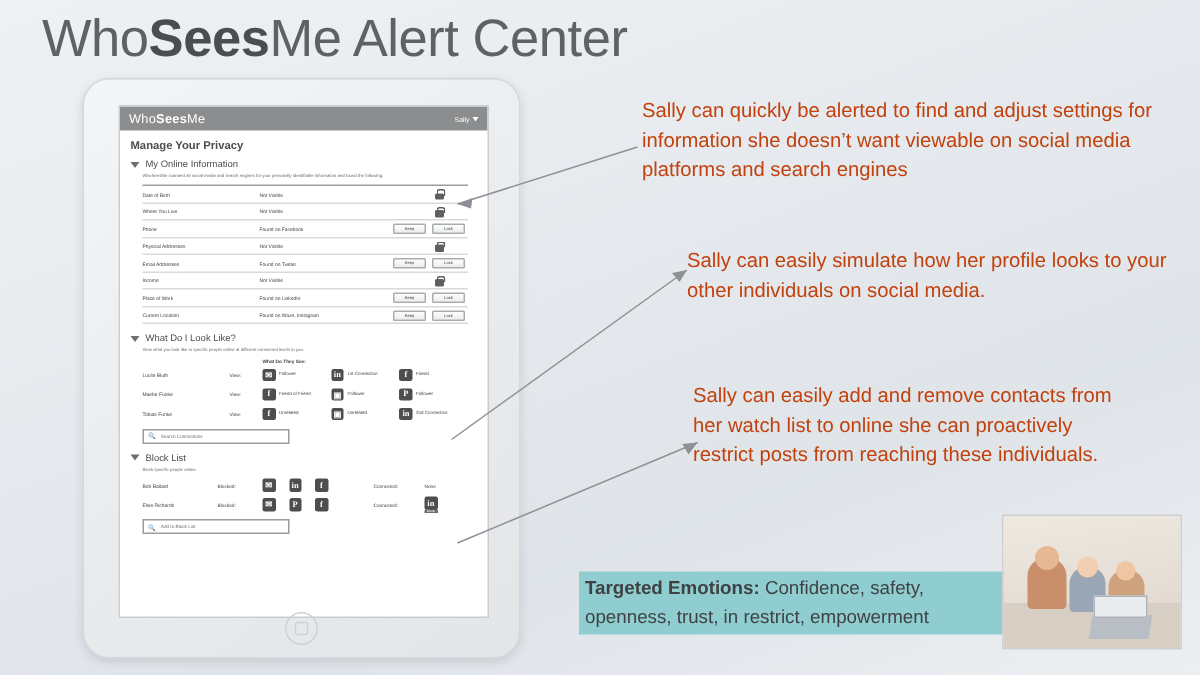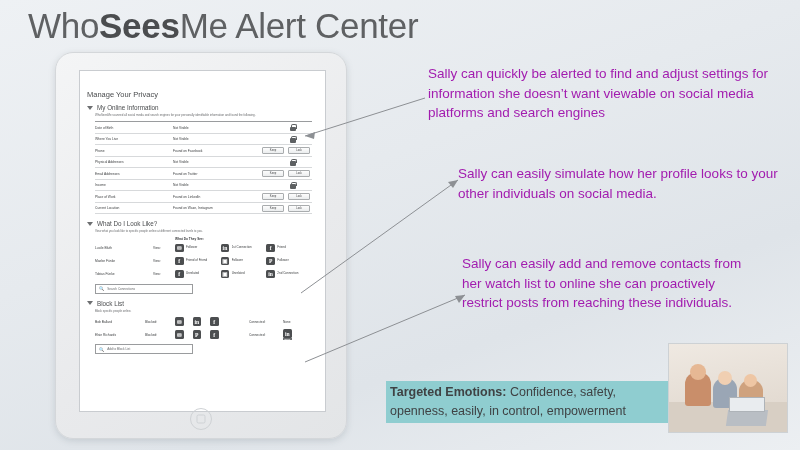--- a/index.html
+++ b/index.html
@@ -36,21 +36,21 @@
   .appbar{
     height:16px;background:#8b8d8f;color:#fff;
     display:flex;align-items:center;justify-content:space-between;
     padding:0 6px;
   }
   .appbar .brand{font-size:8.5px;font-weight:300;letter-spacing:.2px;}
   .appbar .brand b{font-weight:700;}
   .appbar .user{font-size:4.6px;display:flex;align-items:center;gap:2px;}
   .caret{width:0;height:0;border-left:2.2px solid transparent;border-right:2.2px solid transparent;border-top:3px solid #fff;}
 
-  .page-title{font-size:7.5px;color:#4a4c4e;padding:19px 7px 3px 7px;font-weight:400;}
+  .page-title{font-size:7.5px;color:#4a4c4e;padding:5px 7px 3px 7px;font-weight:700;}
 
   .section-head{display:flex;align-items:center;gap:4px;padding:2px 7px 1px 7px;}
   .tri{width:0;height:0;border-left:3px solid transparent;border-right:3px solid transparent;border-top:4.4px solid #6d6f71;}
   .section-head .stext{font-size:6.3px;color:#4a4c4e;}
   .section-desc{font-size:2.9px;color:#6a6c6e;line-height:1.5;padding:1px 13px 2px 15px;}
 
   
   .ptable{margin:2px 13px 0 15px;border-top:1px solid #9a9c9e;}
   .prow{display:flex;align-items:center;height:10.5px;border-bottom:1px solid #d7d9db;}
   .prow .lbl{flex:0 0 78px;font-size:3.3px;color:#3f4143;}
@@ -88,21 +88,21 @@
   .blrow{display:flex;align-items:center;margin:0 13px 0 15px;height:13px;}
   .blrow .nm{flex:0 0 50px;font-size:3.3px;color:#3f4143;}
   .blrow .bl{flex:0 0 30px;font-size:3.2px;color:#3f4143;}
   .blrow .icons{flex:0 0 74px;display:flex;align-items:center;gap:9px;}
   .blrow .cn{flex:0 0 34px;font-size:3.2px;color:#3f4143;}
   .blrow .cv{flex:1;font-size:3.2px;color:#3f4143;display:flex;align-items:center;}
   .iconstack{display:flex;flex-direction:column;align-items:center;}
   .iconstack .cap{font-size:2.3px;color:#fff;background:#6b6d6f;width:8.5px;text-align:center;}
 
   
-  .callout{position:absolute;color:#a21caf;font-size:13.5px;line-height:1.45;font-weight:300;}
+  .callout{position:absolute;color:#c2410c;font-size:13.5px;line-height:1.45;font-weight:300;}
   .c1{left:428px;top:64px;width:345px;}
   .c2{left:458px;top:164px;width:330px;}
   .c3{left:462px;top:254px;width:295px;}
 
   .emotions{
     position:absolute;left:386px;top:381px;width:278px;
     background:#8fcdd0;color:#3f4244;font-size:12.5px;line-height:1.5;
     padding:2px 4px;font-weight:300;
   }
   .emotions b{font-weight:700;}
@@ -128,20 +128,29 @@
 </head>
 <body>
 
 <div class="slide-title">
   <span>Who</span><b>Sees</b><span>Me Alert Center</span>
 </div>
 
 <div class="tablet">
   <div class="screen">
 
+    <div class="appbar">
+      <div class="brand">
+        <span>Who</span><b>Sees</b><span>Me</span>
+      </div>
+      <div class="user">
+        <span>Sally</span>
+        <span class="caret"></span>
+      </div>
+    </div>
 
     <div class="page-title">Manage Your Privacy</div>
 
     <div class="section-head">
       <span class="tri"></span>
       <span class="stext">My Online Information</span>
     </div>
     <div class="section-desc">WhoSeesMe scanned all social media and search engines for your personally identifiable information and found the following.</div>
 
     <div class="ptable" id="privacy-table">
@@ -344,21 +353,21 @@
 <svg class="arrow" style="left:300px;top:290px;" width="170" height="80">
   <line x1="165" y1="5" x2="5" y2="72" stroke="#8d9094" stroke-width="1"></line>
   <polygon points="165,5 155,6 159,13" fill="#8d9094"></polygon>
 </svg>
 
 <div class="callout c1">Sally can quickly be alerted to find and adjust settings for information she doesn’t want viewable on social media platforms and search engines</div>
 <div class="callout c2">Sally can easily simulate how her profile looks to your other individuals on social media.</div>
 <div class="callout c3">Sally can easily add and remove contacts from her watch list to online she can proactively restrict posts from reaching these individuals.</div>
 
 <div class="emotions">
-  <b>Targeted Emotions:</b><span> Confidence, safety, openness, easily, in control, empowerment</span>
+  <b>Targeted Emotions:</b><span> Confidence, safety, openness, trust, in restrict, empowerment</span>
 </div>
 
 <div class="photo">
   <div class="ph-wall"></div>
   <div class="ph-sofa"></div>
   <div class="ph-p1"></div>
   <div class="ph-p1h"></div>
   <div class="ph-p2"></div>
   <div class="ph-p2h"></div>
   <div class="ph-p3"></div>

